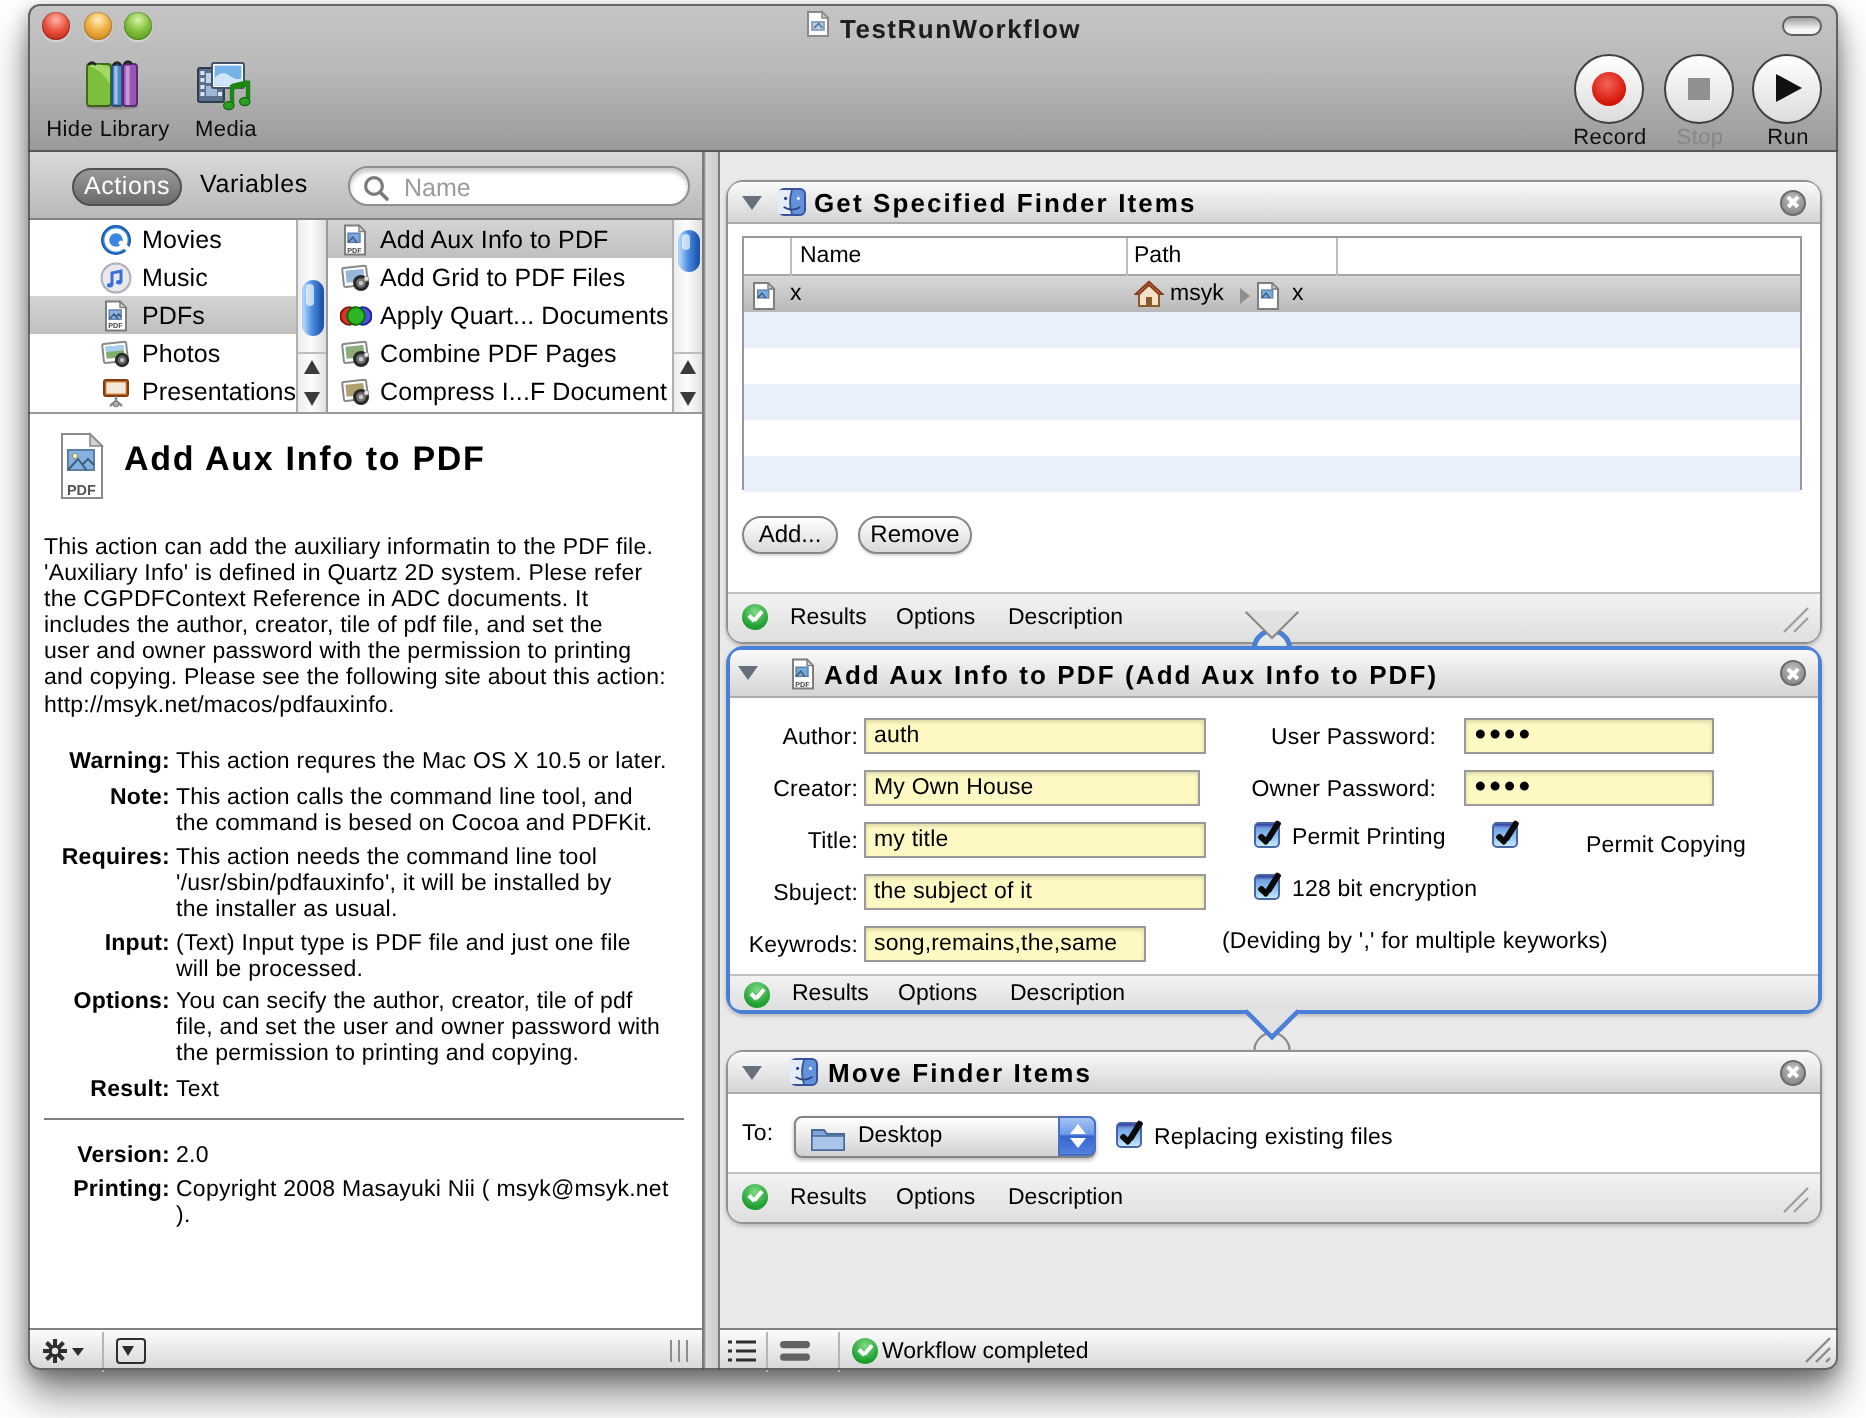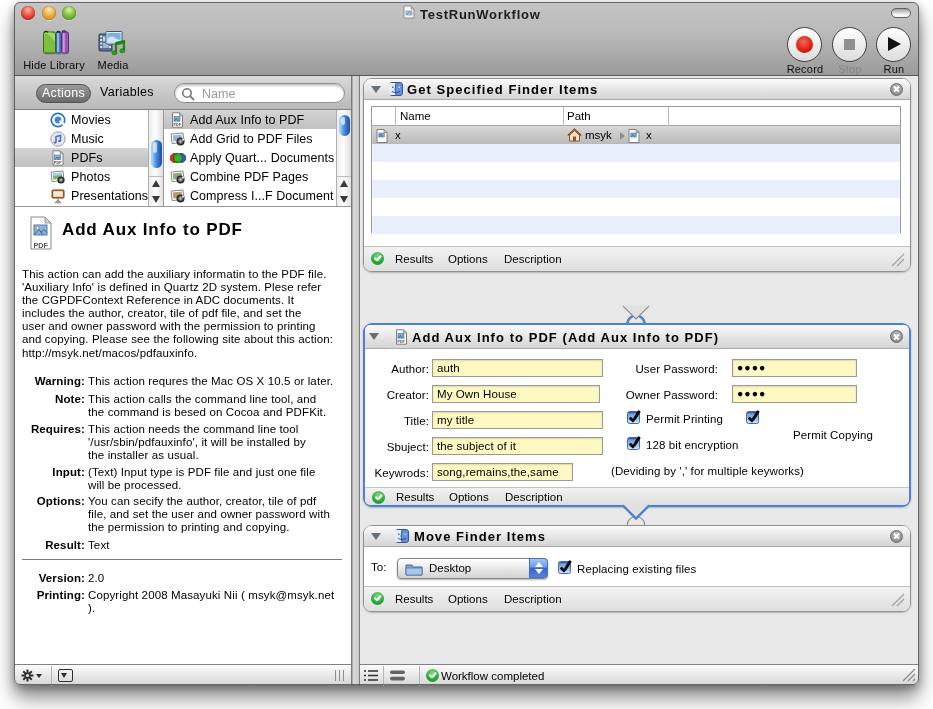--- a/index.html
+++ b/index.html
@@ -412,21 +412,21 @@
     <div class="bsep" style="left:59px;"></div>
     <div class="gcheck" style="left:66px;top:4px;"></div>
     <div style="position:absolute;left:81px;top:4.5px;font-size:11.5px;color:#000;">Workflow completed</div>
     <svg style="left:540px;top:2px;" width="16" height="16" viewBox="0 0 16 16">
       <path d="M15 2 L3 14 M15 7 L8 14 M15 12 L13 14" stroke="#8a8a8a" stroke-width="1.2"></path>
     </svg>
   </div>
 
   <div id="wf">
 
-    <div class="block" style="top:2px;height:194px;">
+    <div class="block" style="top:14px;height:232px;">
       <div class="bhead">
         <div class="disc" style="left:7px;top:7px;"></div>
         <svg style="left:24px;top:2px;" width="16" height="16" viewBox="0 0 16 16">
           <rect x="1.5" y="1.5" width="13" height="13" rx="2.5" fill="#6392dc" stroke="#39539a"></rect>
           <path d="M2 2 h6 q-2 6 0 12 h-6 q-1 0 -1 -1 v-10 q0,-1 1,-1z" fill="#e4ecf8"></path>
           <path d="M8 2 q-2 6 0 12" stroke="#39539a" stroke-width=".9" fill="none"></path>
           <circle cx="4.8" cy="6.2" r=".8" fill="#2c4685"></circle>
             <circle cx="11.2" cy="6.2" r=".8" fill="#f0f4fa"></circle>
           <path d="M3.8 10.5 q4.2 2.6 8.4 0" stroke="#2c4685" stroke-width=".9" fill="none"></path>
         </svg>
@@ -513,21 +513,21 @@
       <div class="flabel" style="left:0;top:142px;width:64px;text-align:right;">Keywrods:</div>
       <div class="field" style="left:67px;top:138px;width:141px;">song,remains,the,same</div>
 
       <div class="flabel" style="left:255px;top:38px;width:98px;text-align:right;">User Password:</div>
       <div class="field" style="left:367px;top:34px;width:125px;font-size:10.5px;font-weight:bold;letter-spacing:1px;line-height:15px;">●●●●</div>
       <div class="flabel" style="left:255px;top:64px;width:98px;text-align:right;">Owner Password:</div>
       <div class="field" style="left:367px;top:60px;width:125px;font-size:10.5px;font-weight:bold;letter-spacing:1px;line-height:15px;">●●●●</div>
       <div class="cb" style="left:262px;top:86px;"></div>
       <div class="flabel" style="left:281px;top:88px;">Permit Printing</div>
       <div class="cb" style="left:381px;top:86px;"></div>
-      <div class="flabel" style="left:400px;top:104px;padding-left:28px;">Permit Copying</div>
+      <div class="flabel" style="left:400px;top:92px;padding-left:28px;">Permit Copying</div>
       <div class="cb" style="left:262px;top:112px;"></div>
       <div class="flabel" style="left:281px;top:114px;">128 bit encryption</div>
       <div class="flabel" style="left:246px;top:140px;">(Deviding by ',' for multiple keyworks)</div>
       <div class="bfoot" style="height:18px;border-radius:0 0 5px 5px;">
         <div class="gcheck" style="left:7px;top:2.5px;"></div>
         <span style="position:absolute;left:31px;top:2.5px;">Results</span>
         <span style="position:absolute;left:84px;top:2.5px;">Options</span>
         <span style="position:absolute;left:140px;top:2.5px;">Description</span>
       </div>
     </div>

